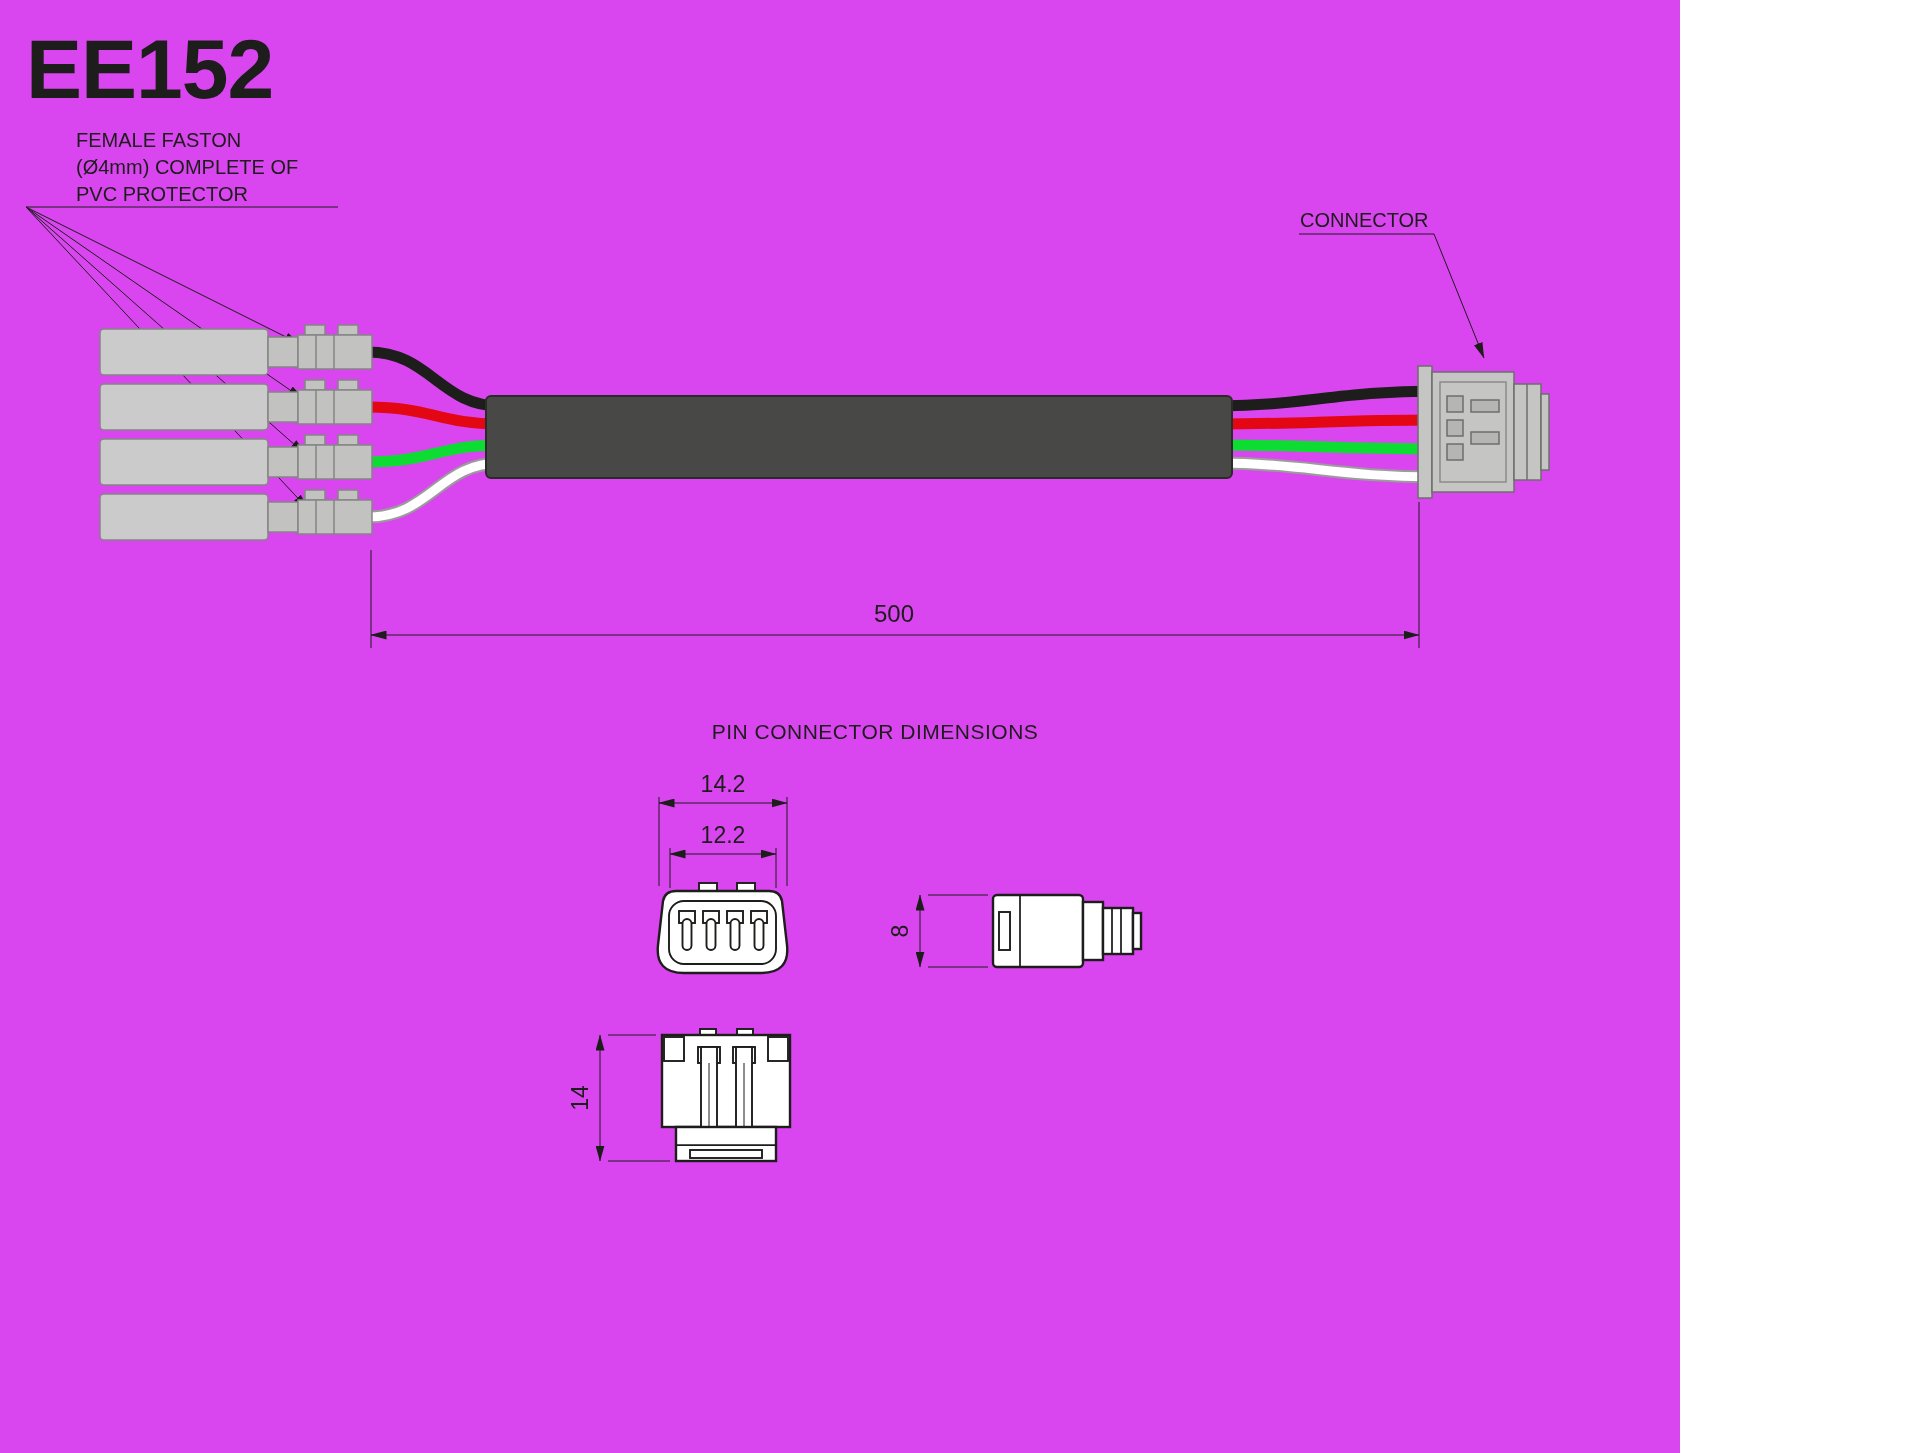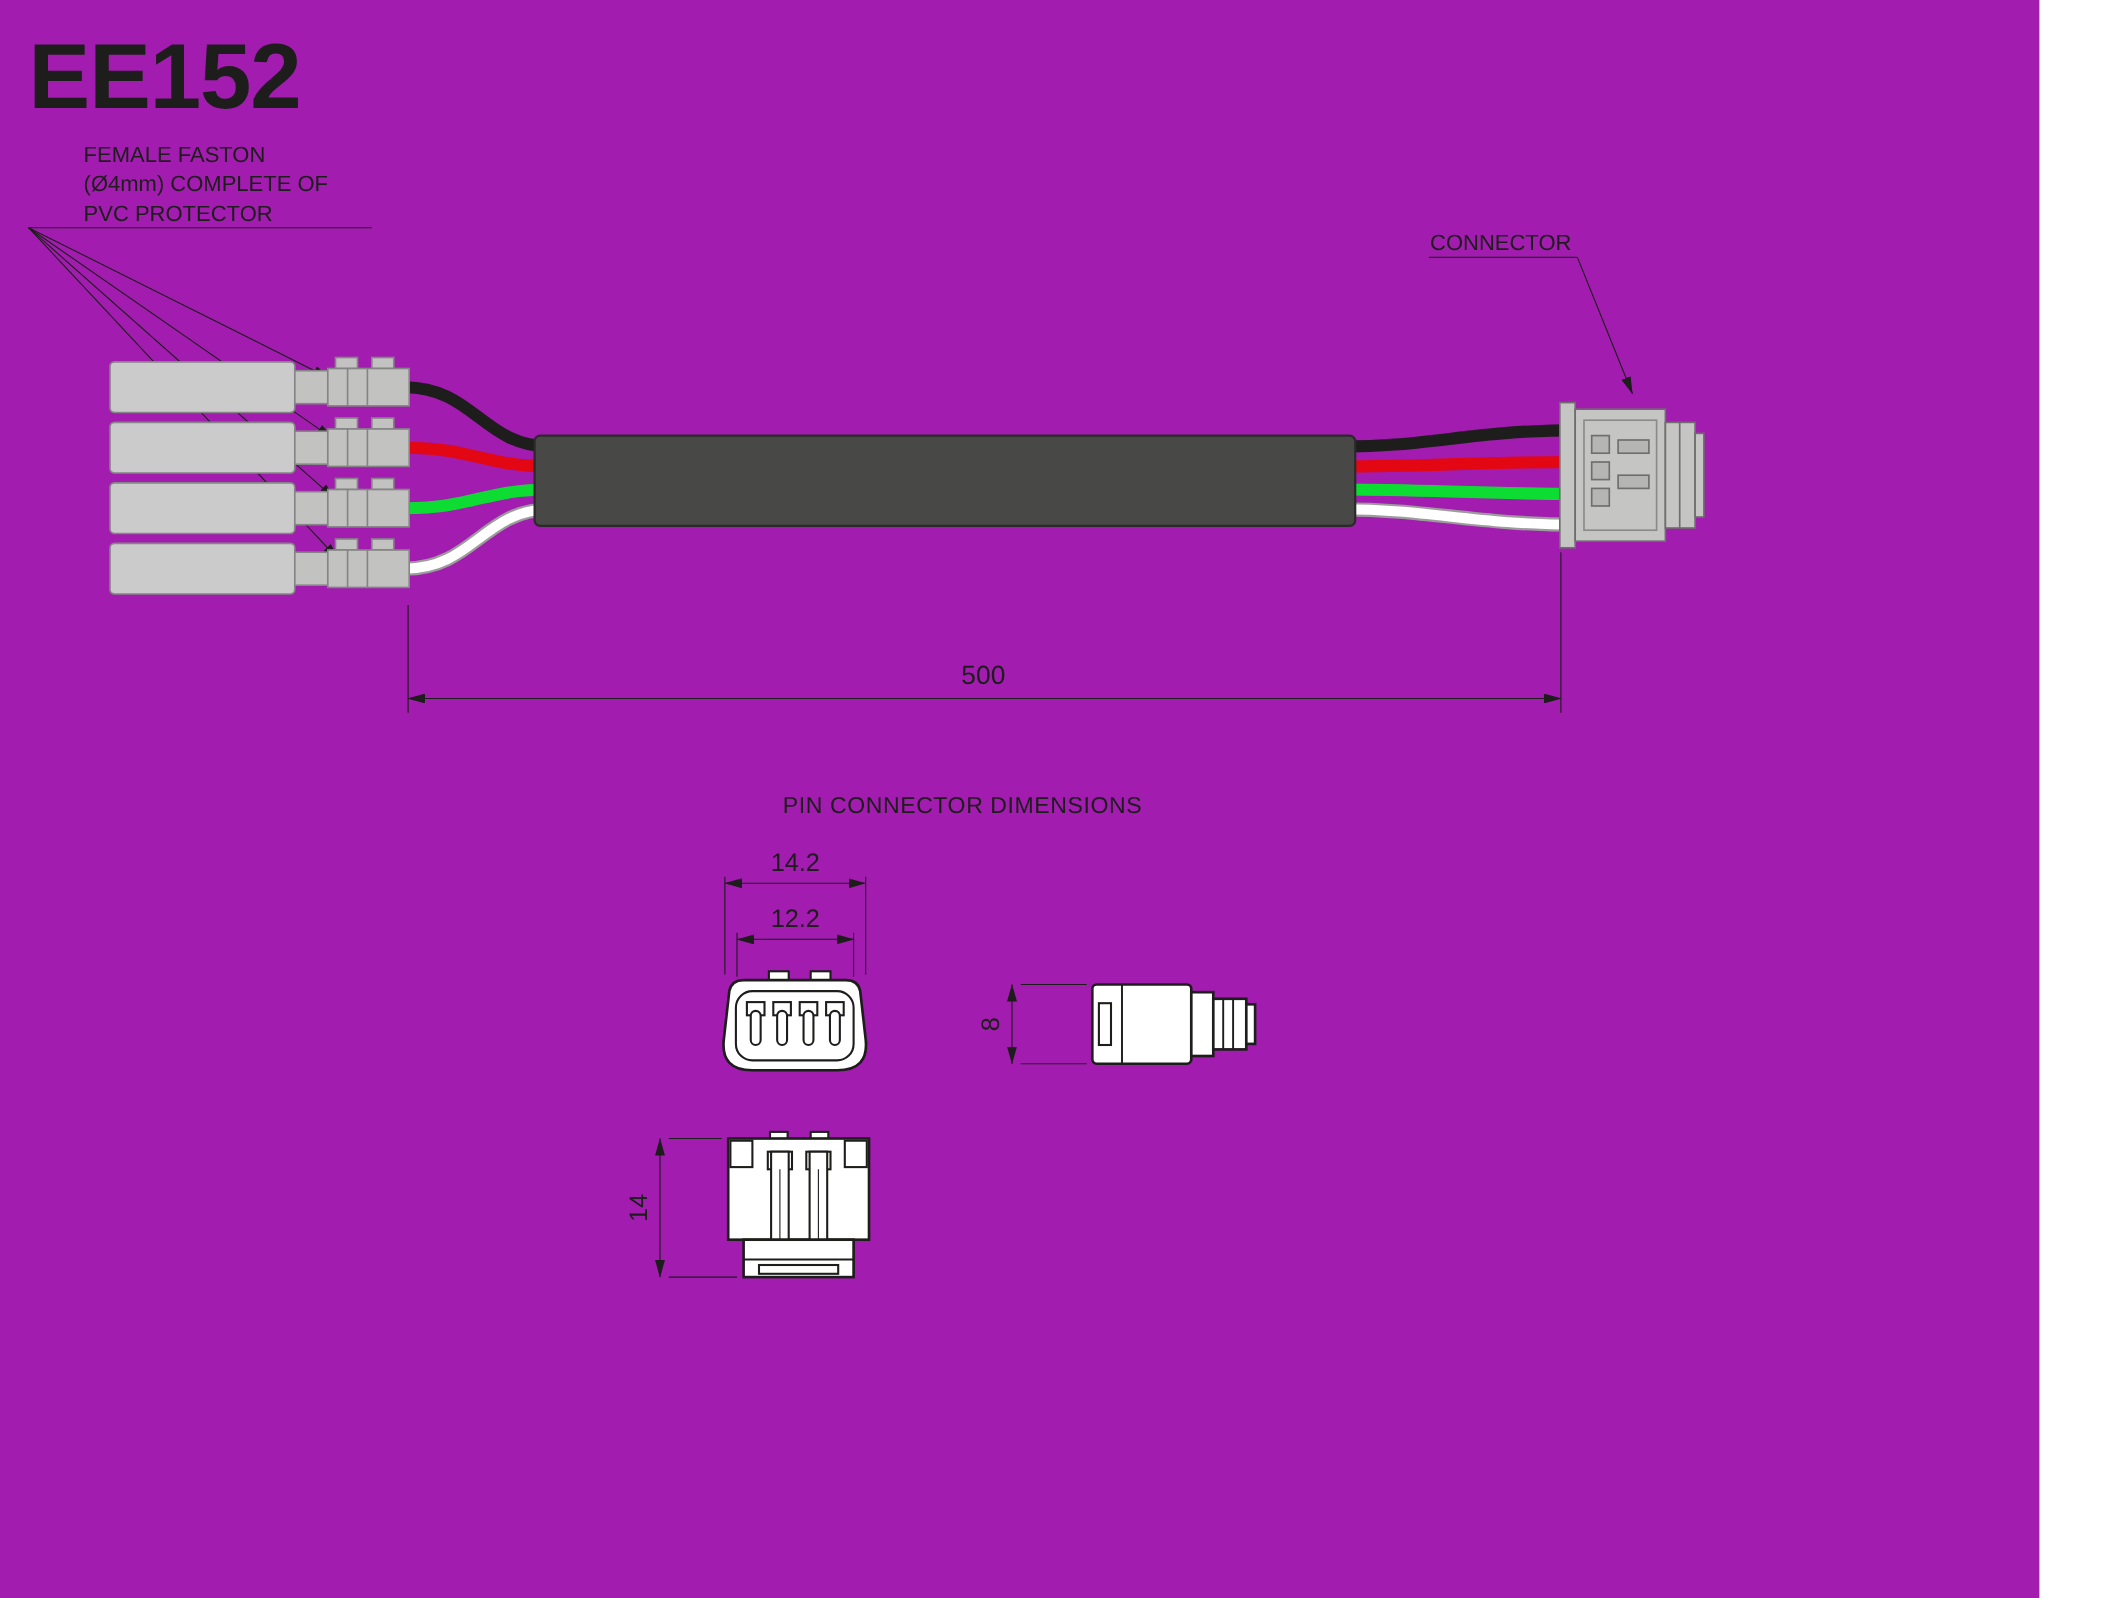--- a/index.html
+++ b/index.html
@@ -1,16 +1,16 @@
 <!DOCTYPE html>
 <html><head>
 <meta charset="utf-8">
 <style>
   html, body { margin: 0; padding: 0; background: #ffffff; }
-  .stage { width: 1854px; height: 1453px; position: relative; background: #a21caf; }
+  .stage { width: 1680px; height: 1453px; position: relative; background: #d946ef; }
   svg { display: block; }
   svg text { font-family: "Liberation Sans", sans-serif; fill: #1d1d1b; }
   .title-text   { font-size: 84px; font-weight: bold; letter-spacing: -1px; }
   .callout-text { font-size: 20px; }
   .dim-text     { font-size: 23px; text-anchor: middle; }
   .dim-text-lg  { font-size: 24px; text-anchor: middle; }
   .section-text { font-size: 21px; text-anchor: middle; letter-spacing: .5px; }
   .thinline  { stroke: #1d1d1b; stroke-width: 1; fill: none; }
   .medline   { stroke: #1d1d1b; stroke-width: 1.75; fill: none; }
   .part      { stroke: #1d1d1b; stroke-width: 2.4; fill: #ffffff; }

